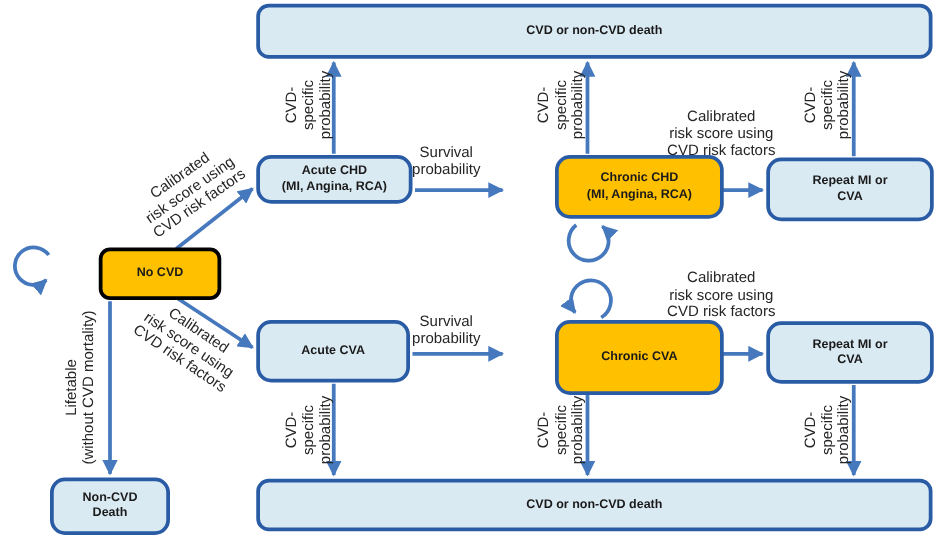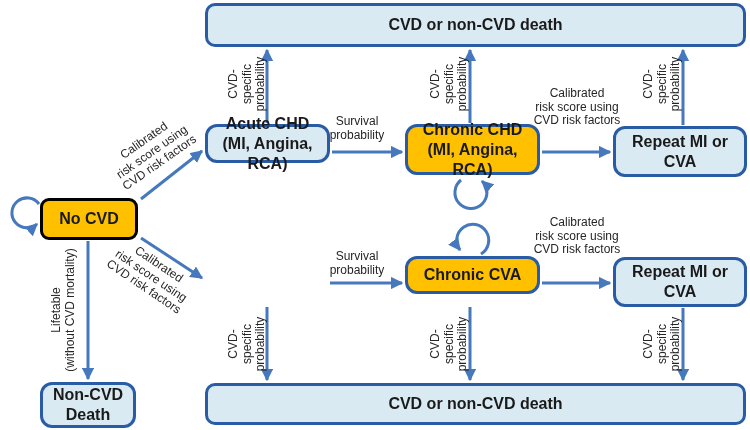--- a/index.html
+++ b/index.html
@@ -24,27 +24,27 @@
     position: absolute;
     box-sizing: border-box;
     display: flex;
     align-items: center;
     justify-content: center;
     text-align: center;
     background: var(--node-fill, #daeaf3);
     border: 3px solid var(--node-border, #2a5ca6);
     border-radius: 12px;
     font-weight: bold;
-    font-size: 16px;
+    font-size: 10px;
     line-height: 1.25;
     color: var(--text, #1a1a1a);
     white-space: pre-line;
   }
   .node.wide { border-radius: 10px; }
-  .node.orange { background: var(--highlight-fill, #ffc000); }
+  .node.orange { background: var(--highlight-fill, #ffc000); margin-left: 39px; }
   .node.black-border { border-color: var(--no-cvd-border, #000); border-radius: 9px; }
   .elabel {
     position: absolute;
     font-size: 12px;
     line-height: 1.13;
     color: #262626;
     text-align: center;
     white-space: pre-line;
     pointer-events: none;
   }
@@ -92,22 +92,23 @@
 (MI, Angina, RCA)</div>
 
   <div class="node orange" style="left:405px; top:124px; width:135px; height:51px;">Chronic CHD
 (MI, Angina, RCA)</div>
 
   <div class="node" style="left:613px; top:126px; width:134px; height:51px;">Repeat MI or
 CVA</div>
 
   <div class="node orange black-border" style="left:40px; top:198px; width:98px; height:42px;">No CVD</div>
 
+  <div class="node" style="left:205px; top:256px; width:123px; height:50px;">Acute CVA</div>
 
-  <div class="node orange" style="left:405px; top:256px; width:135px; height:38px;">Chronic CVA</div>
+  <div class="node orange" style="left:405px; top:256px; width:135px; height:60px;">Chronic CVA</div>
 
   <div class="node" style="left:613px; top:257px; width:134px; height:50px;">Repeat MI or
 CVA</div>
 
   <div class="node" style="left:40px; top:382px; width:96px; height:46px;">Non-CVD
 Death</div>
 
   <div class="node wide" style="left:205px; top:383px; width:541px; height:42px;">CVD or non-CVD death</div>
 
   <div class="elabel" style="left:247px; top:84px; transform:translate(-50%,-50%) rotate(-90deg);">CVD-

